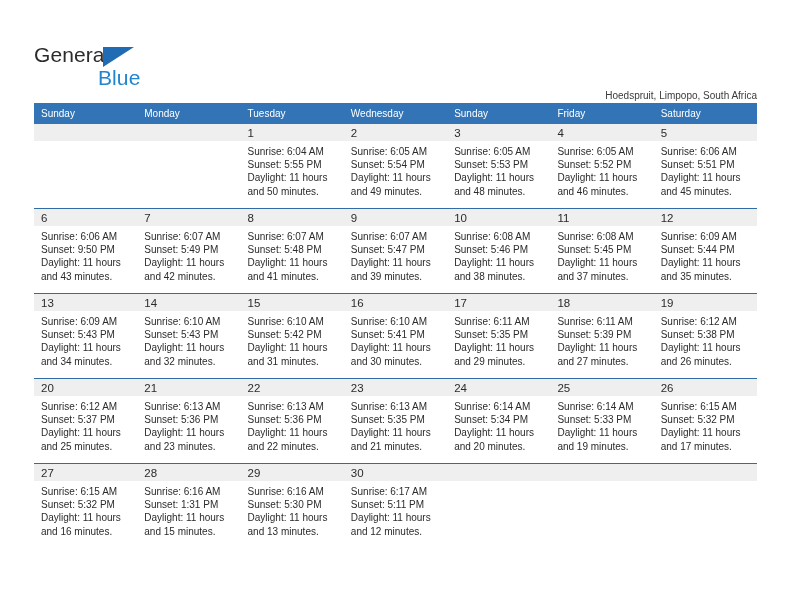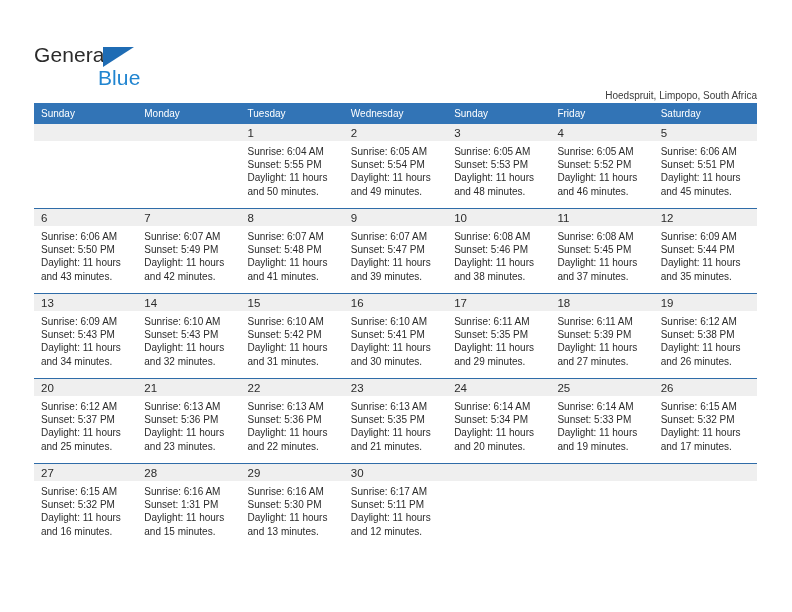--- a/index.html
+++ b/index.html
@@ -250,21 +250,21 @@
               </div>
             </td>
         </tr>
 
         <tr class="week-row">
           <td>
               <div class="cell-inner">
                 <div class="daynum-band">6</div>
                 <div class="day-info">
                   <div>Sunrise: 6:06 AM</div>
-                  <div>Sunset: 5:50 PM</div>
+                  <div>Sunset: 9:50 PM</div>
                   <div>Daylight: 11 hours</div>
                   <div>and 43 minutes.</div>
                 </div>
               </div>
             </td>
           <td>
               <div class="cell-inner">
                 <div class="daynum-band">7</div>
                 <div class="day-info">
                   <div>Sunrise: 6:07 AM</div>

